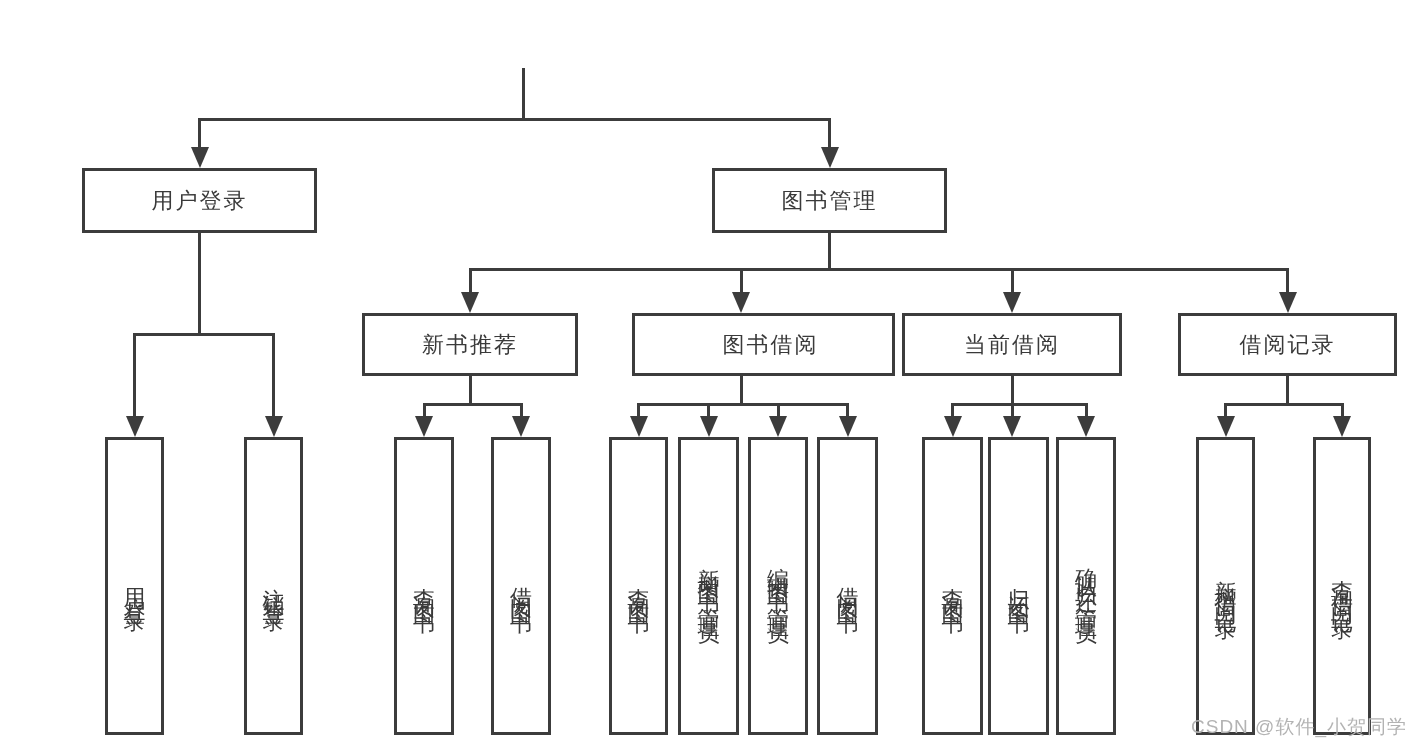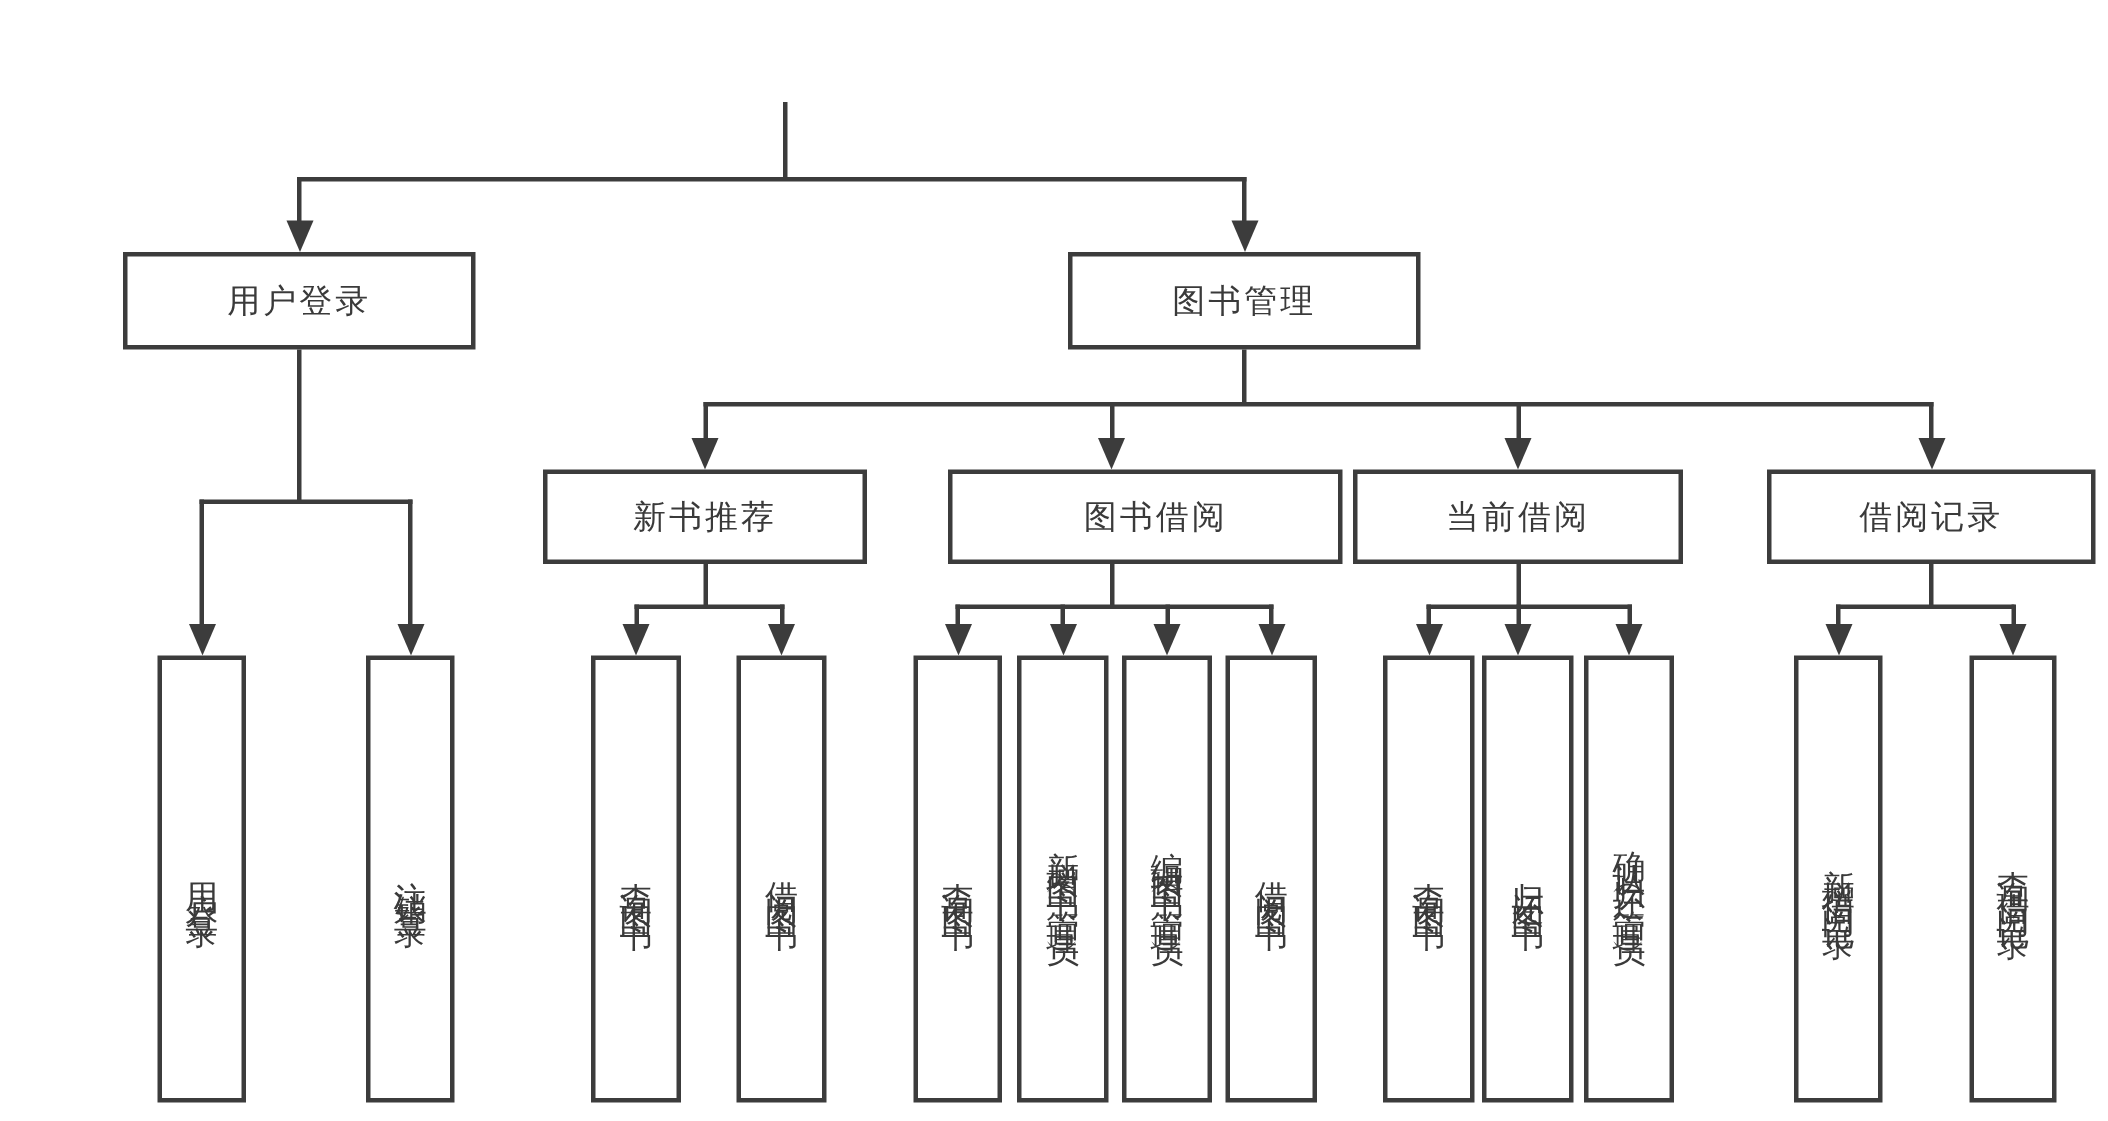--- a/index.html
+++ b/index.html
@@ -116,13 +116,14 @@
   <div class="vline" style="left:1084.5px;top:403px;height:15px;"></div>
   <div class="ah" style="left:1077px;top:416px;"></div>
 
   <div class="vline" style="left:1286px;top:376px;height:29px;"></div>
   <div class="hline" style="left:1224px;top:403px;width:119px;"></div>
   <div class="vline" style="left:1224px;top:403px;height:15px;"></div>
   <div class="ah" style="left:1216.5px;top:416px;"></div>
   <div class="vline" style="left:1340.5px;top:403px;height:15px;"></div>
   <div class="ah" style="left:1333px;top:416px;"></div>
 
+  <div class="watermark">CSDN @软件_小贺同学</div>
 </div>
 
 </body></html>

